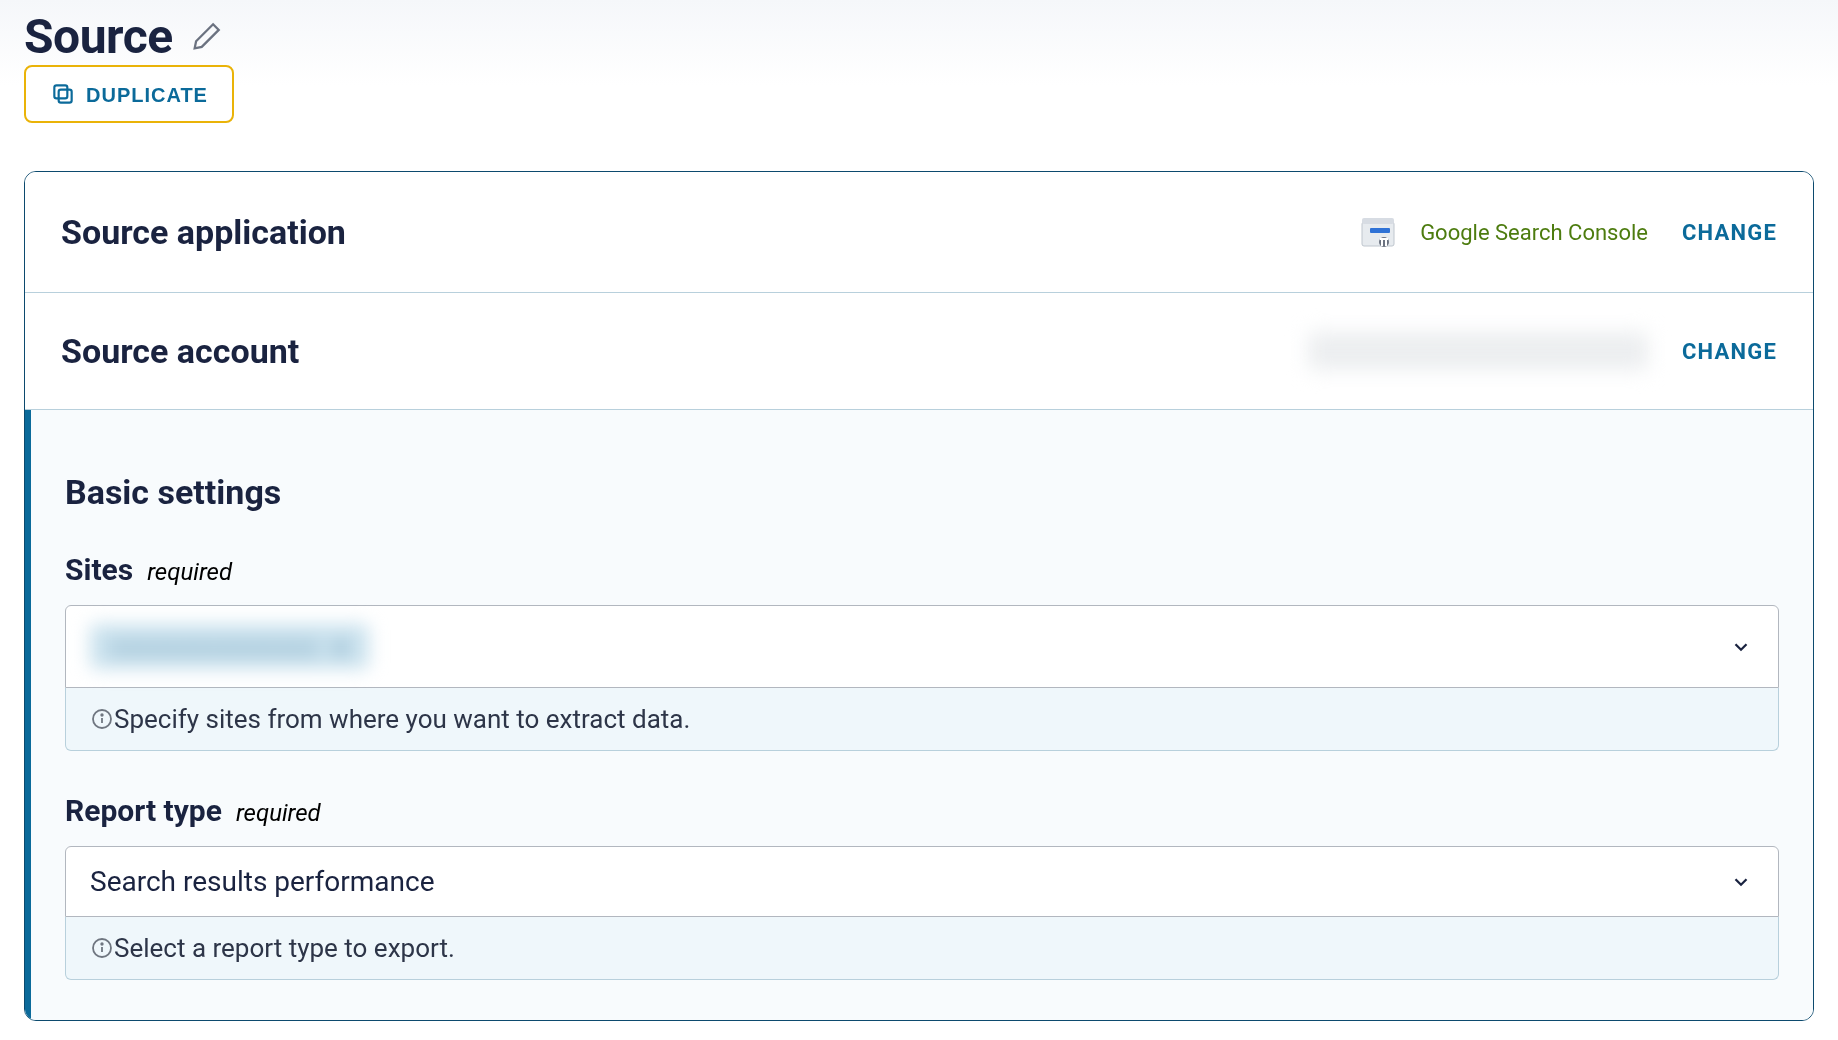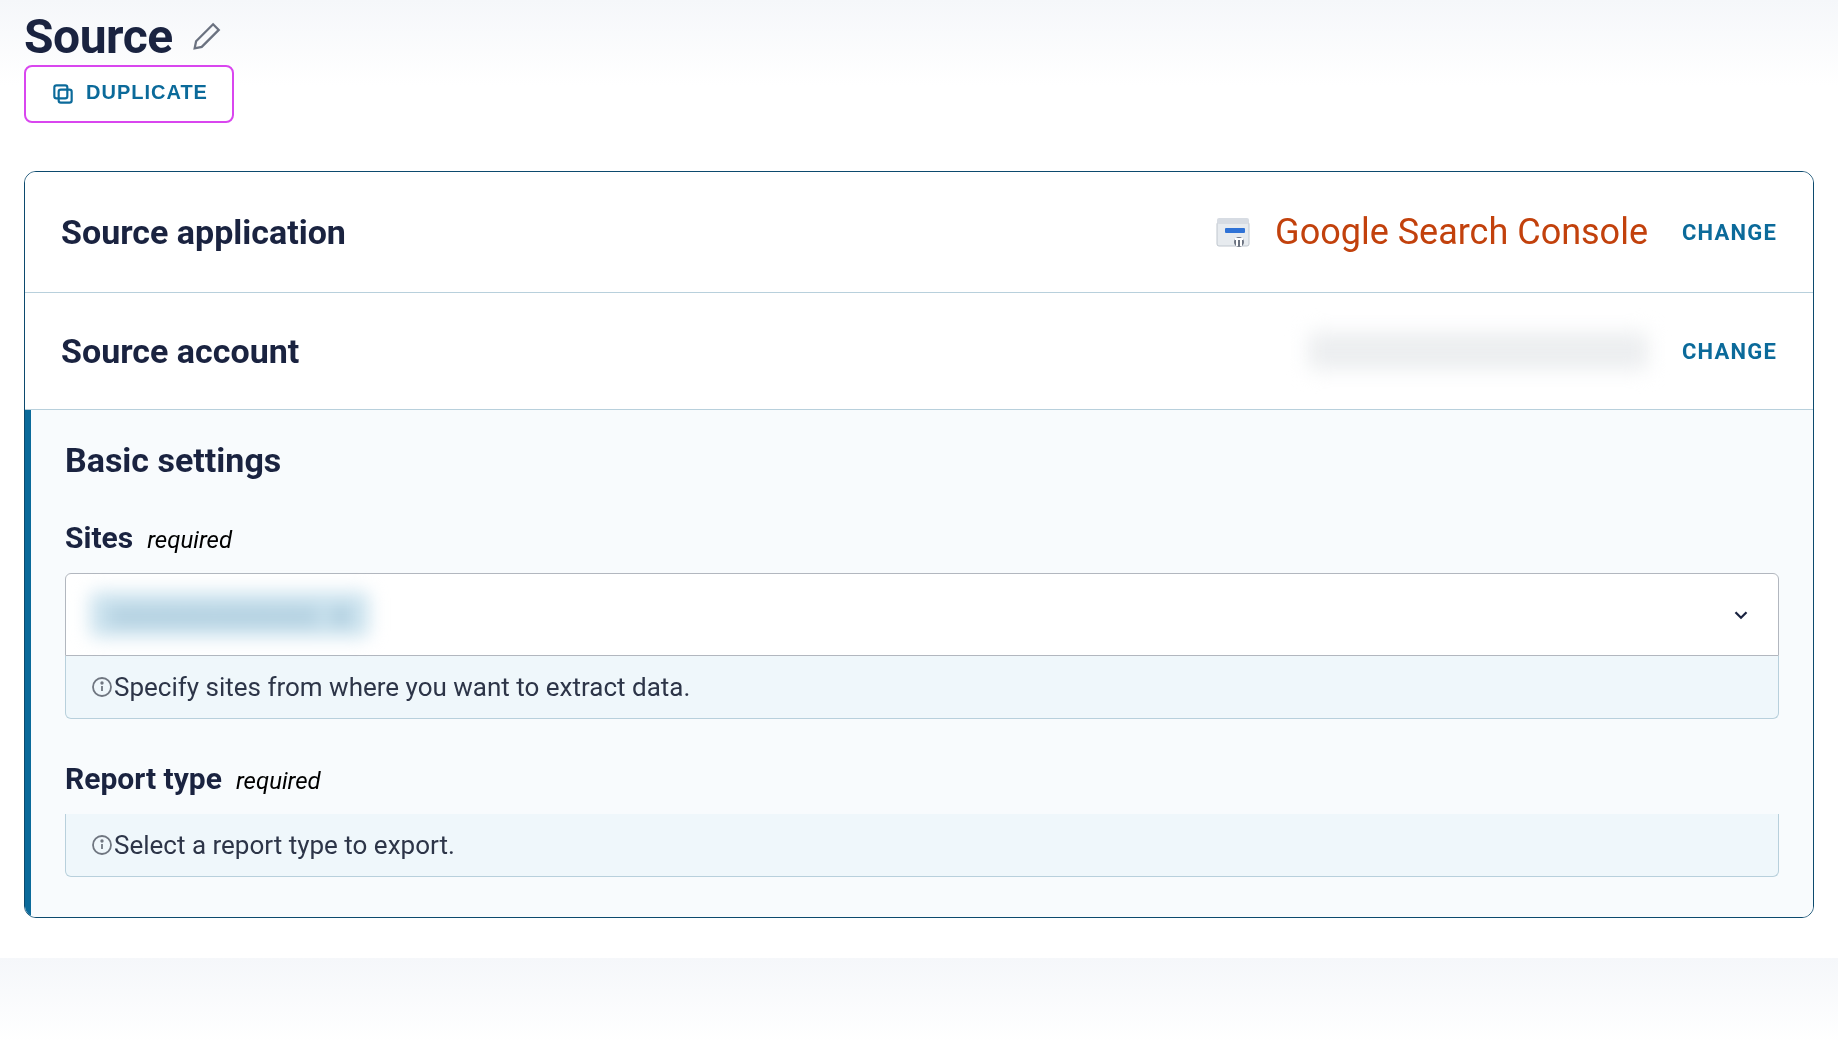--- a/index.html
+++ b/index.html
@@ -33,25 +33,25 @@
 
     .edit-icon {
       width: 34px;
       height: 34px;
       cursor: pointer;
       color: #6b7280;
     }
 
     .duplicate-button {
       display: flex;
-      align-items: flex-start;
+      align-items: flex-end;
       gap: 10px;
       padding: 14px 24px;
       background: #ffffff;
-      border: 2px solid #d946ef;
+      border: 2px solid #eab308;
       border-radius: 8px;
       color: #0b6a9a;
       font-weight: 700;
       font-size: 20px;
       letter-spacing: 1px;
       cursor: pointer;
       text-transform: uppercase;
     }
 
     .duplicate-icon { width: 26px; height: 26px; }
@@ -94,22 +94,22 @@
       gap: 20px;
     }
 
     .app-logo {
       width: 44px;
       height: 44px;
       display: inline-block;
     }
 
     .app-name {
-      font-size: 36px;
-      color: #c2410c;
+      font-size: 22px;
+      color: #4d7c0f;
       font-weight: 400;
     }
 
     .blurred {
       filter: blur(10px);
       background: #eceef0;
       border-radius: 6px;
       color: #cfd3d8;
       width: 340px;
       height: 38px;
@@ -129,20 +129,21 @@
       background: #f8fbfd;
       border-left: 6px solid #0b6a9a;
       padding: 30px 34px 40px 34px;
     }
 
     .settings-heading {
       font-size: 34px;
       font-weight: 700;
       color: #1a2340;
       margin-bottom: 40px;
+      margin-top: 32px;
     }
 
     .field-block {
       margin-bottom: 42px;
     }
     .field-block:last-child { margin-bottom: 0; }
 
     .field-label-row {
       display: flex;
       align-items: baseline;
@@ -306,20 +307,28 @@
         </span>
         <span class="hint-text">Specify sites from where you want to extract data.</span>
       </div>
     </div>
 
     <div class="field-block">
       <div class="field-label-row">
         <span class="field-label">Report type</span>
         <span class="field-required">required</span>
       </div>
+      <div class="select-box">
+        <span>Search results performance</span>
+        <span class="chevron">
+          <svg viewBox="0 0 24 24" fill="none" stroke="#1a2340" stroke-width="2.5">
+            <polyline points="6 9 12 15 18 9"></polyline>
+          </svg>
+        </span>
+      </div>
       <div class="hint-box">
         <span class="info-icon">
           <svg viewBox="0 0 24 24" fill="none" stroke="currentColor" stroke-width="1.8">
             <circle cx="12" cy="12" r="9"></circle>
             <line x1="12" y1="11" x2="12" y2="16"></line>
             <circle cx="12" cy="8" r="0.8" fill="currentColor"></circle>
           </svg>
         </span>
         <span class="hint-text">Select a report type to export.</span>
       </div>

